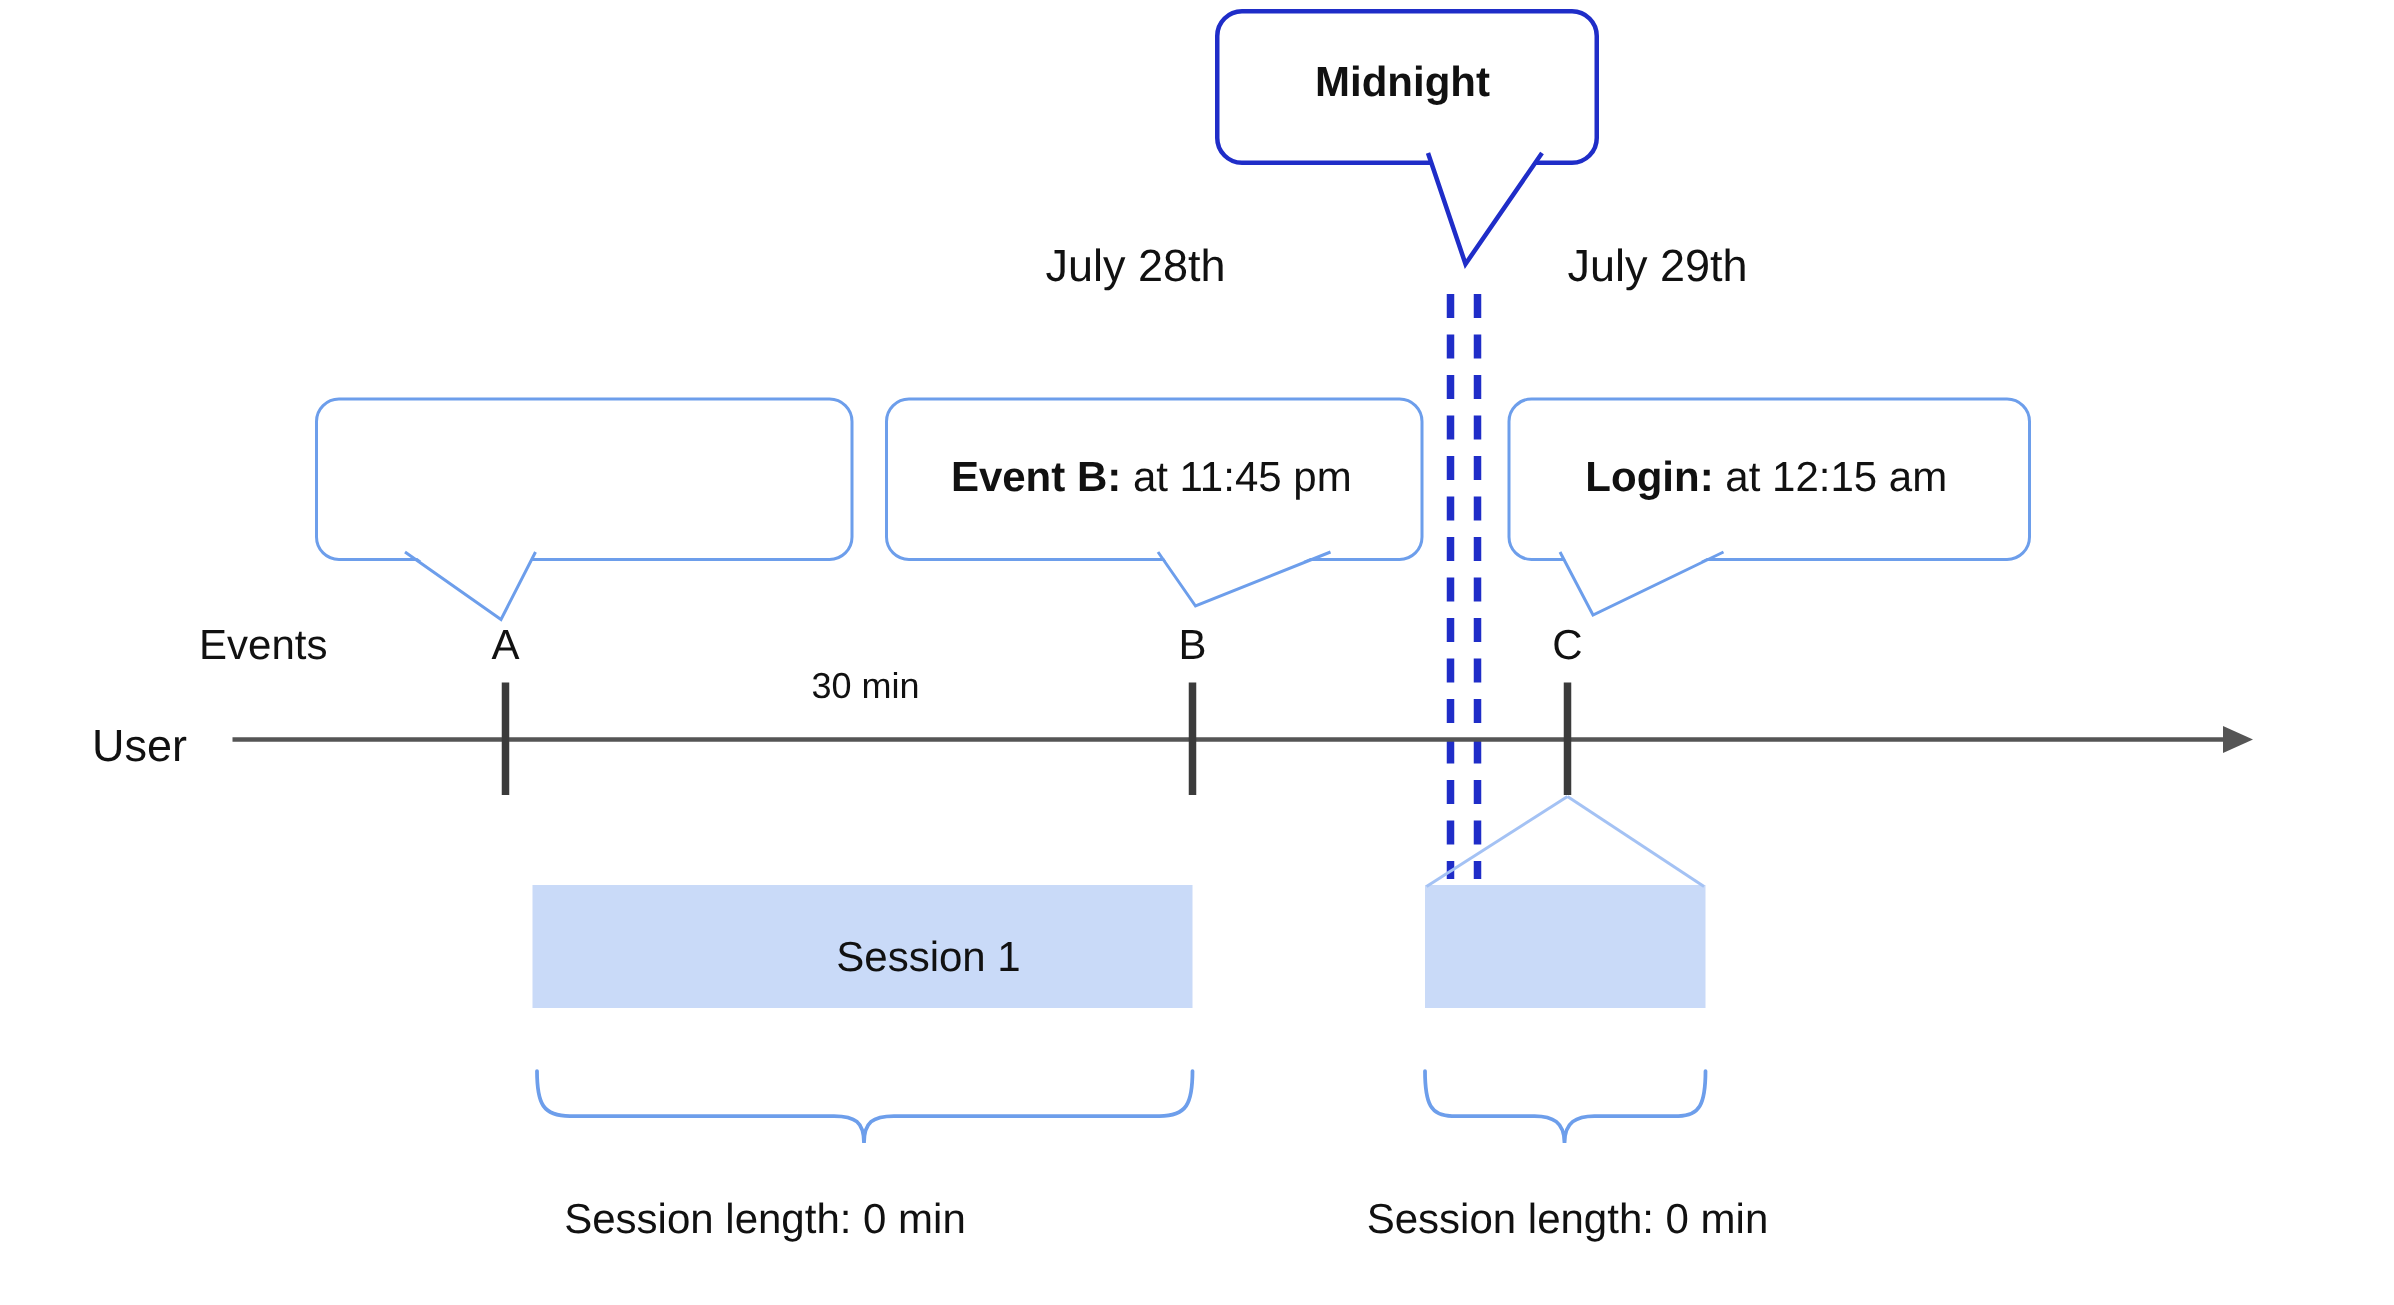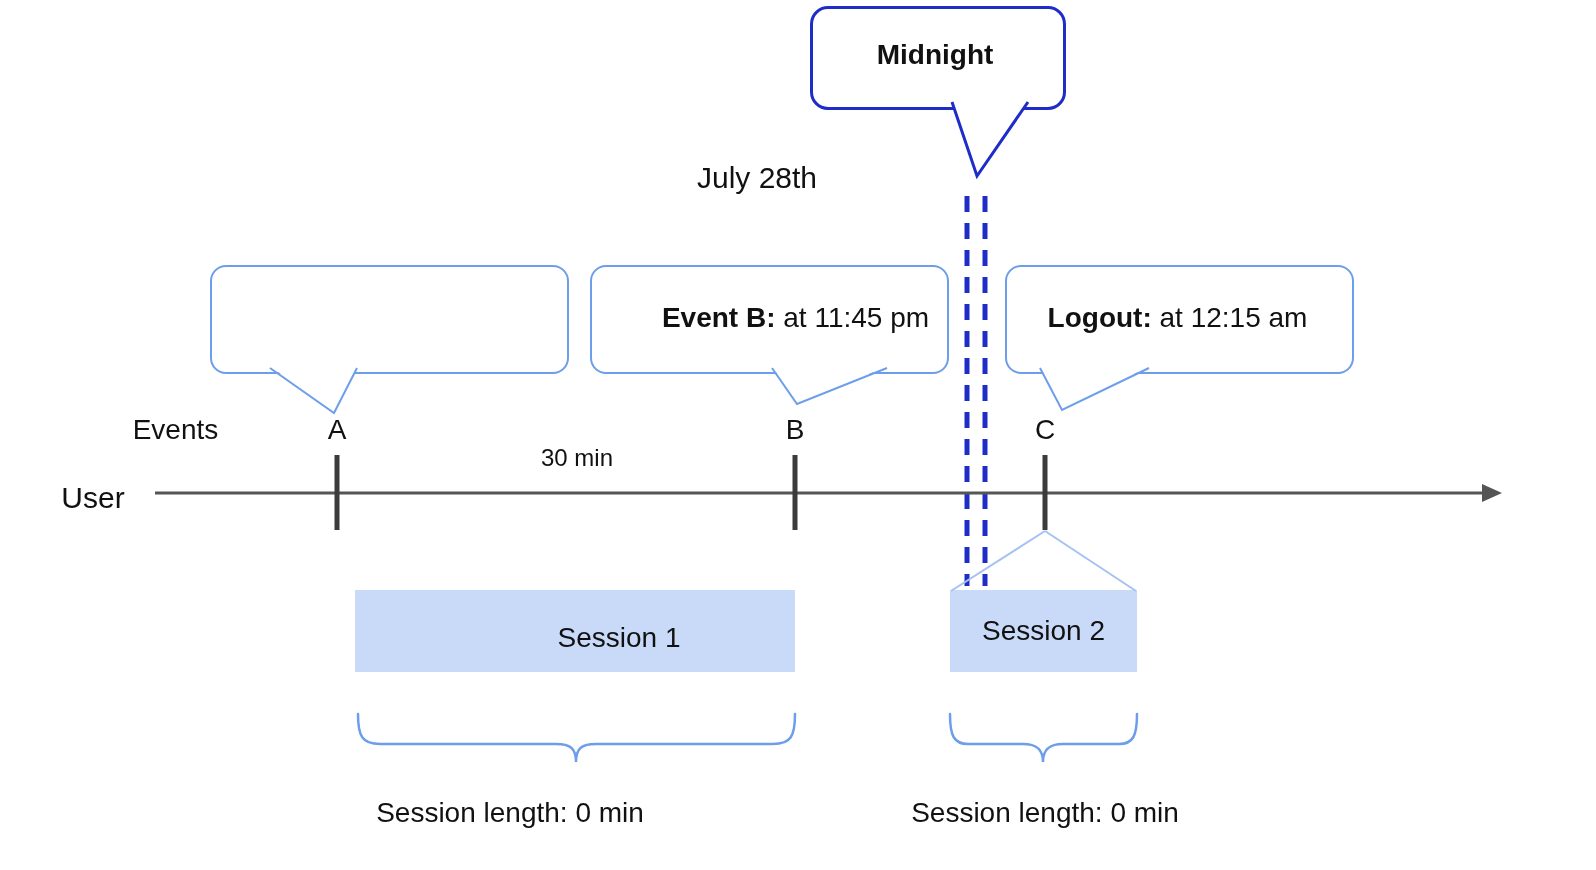--- a/index.html
+++ b/index.html
@@ -67,35 +67,35 @@
 
     <path d="M 358,714 C 358,736 362,744 380,744 L 556,744 C 570,744 576,748 576,762
              C 576,748 582,744 596,744 L 773,744 C 791,744 795,736 795,714" fill="none" stroke="#6d9eeb" stroke-width="2.5" stroke-linecap="round"></path>
     <path d="M 950,714 C 950,736 954,744 968,744 L 1023,744 C 1035,744 1043,748 1043,762
              C 1043,748 1051,744 1063,744 L 1119,744 C 1133,744 1137,736 1137,714" fill="none" stroke="#6d9eeb" stroke-width="2.5" stroke-linecap="round"></path>
   </svg>
 
   <div class="txt bold" style="left:810px; top:6px; width:250px; height:98px;">Midnight</div>
 
   <div class="txt big" style="left:657px; top:158px; width:200px; height:40px;">July 28th</div>
+  <div class="txt big" style="left:1005px; top:158px; width:200px; height:40px;">July 29th</div>
 
-  <div class="txt" style="left:590px; top:265px; width:355px; height:105px;padding-left:28px;">
+  <div class="txt" style="left:590px; top:265px; width:355px; height:105px;">
     <div class="inner"><b>Event B:</b><span> at 11:45 pm</span></div>
   </div>
   <div class="txt" style="left:1005px; top:265px; width:345px; height:105px;">
-    <div class="inner"><b>Logout:</b><span> at 12:15 am</span></div>
+    <div class="inner"><b>Login:</b><span> at 12:15 am</span></div>
   </div>
 
   <div class="txt" style="left:118px; top:412px; width:115px; height:36px;">Events</div>
   <div class="txt" style="left:317px; top:412px; width:40px; height:36px;">A</div>
   <div class="txt" style="left:775px; top:412px; width:40px; height:36px;">B</div>
   <div class="txt" style="left:1025px; top:412px; width:40px; height:36px;">C</div>
 
   <div class="txt small" style="left:497px; top:442px; width:160px; height:32px;">30 min</div>
   <div class="txt big" style="left:38px; top:478px; width:110px; height:40px;">User</div>
 
   <div class="txt" style="left:355px; top:590px; width:440px; height:96px;padding-left:44px;">Session 1</div>
-  <div class="txt" style="left:950px; top:590px; width:187px; height:82px;">Session 2</div>
 
   <div class="txt" style="left:330px; top:793px; width:360px; height:40px;">Session length: 0 min</div>
   <div class="txt" style="left:865px; top:793px; width:360px; height:40px;">Session length: 0 min</div>
 
 </div>
 
 </body></html>

